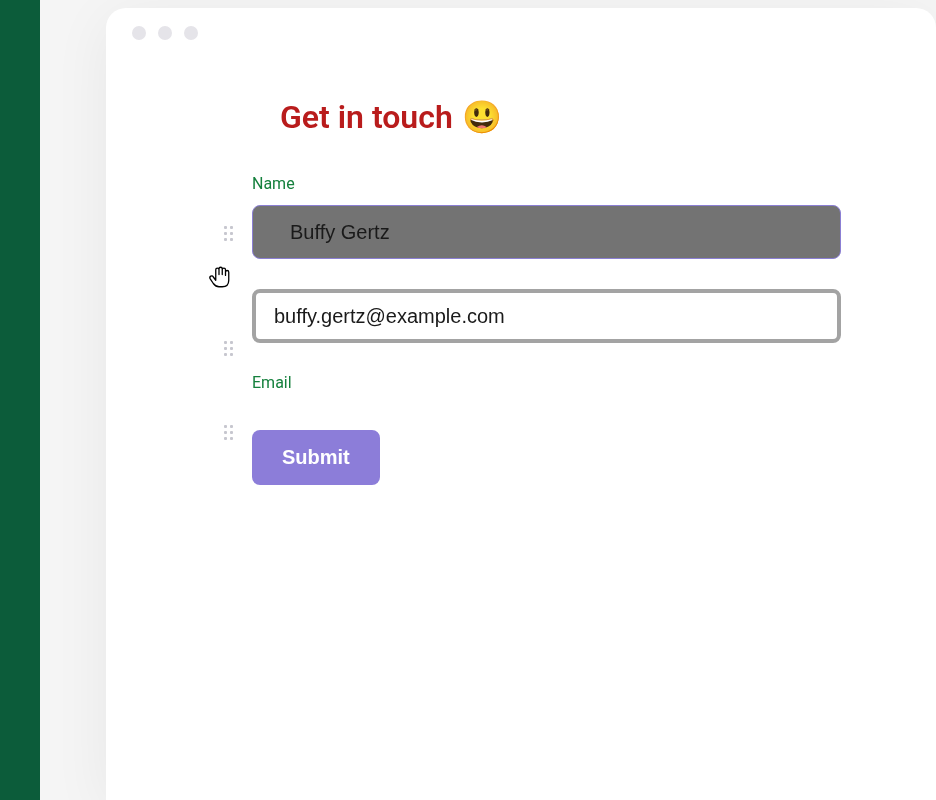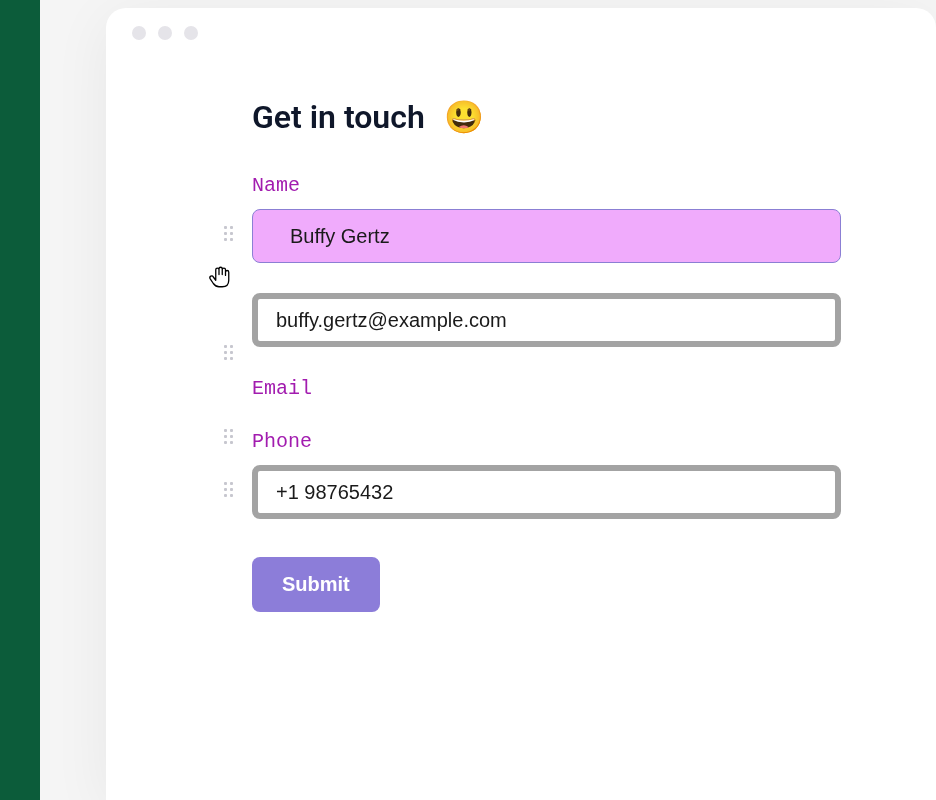--- a/index.html
+++ b/index.html
@@ -45,25 +45,26 @@
       height: 14px;
       border-radius: 50%;
       background: #e5e4e9;
     }
     .content {
       padding: 40px 95px 0 146px;
     }
     .heading {
       font-size: 32px;
       font-weight: 600;
-      color: #0f172a;
+      color: #b91c1c;
       margin-bottom: 38px;
       display: flex;
       align-items: center;
-      gap: 20px;
+      gap: 10px;
+      margin-left: 28px;
     }
     .heading-emoji {
       font-size: 32px;
     }
     .field-group {
       margin-bottom: 30px;
       position: relative;
     }
     .drag-handle {
       position: absolute;
@@ -76,40 +77,39 @@
       grid-template-rows: repeat(3, 3px);
       gap: 3px;
     }
     .drag-handle span {
       width: 3px;
       height: 3px;
       background: #c7c7cf;
       border-radius: 1px;
     }
     .field-label {
-      font-size: 20px;
-      color: #a21caf;
+      font-size: 16px;
+      color: #15803d;
       margin-bottom: 12px;
       display: block;
-      font-family: Liberation Mono, monospace;
     }
     .field-input {
       width: 100%;
       height: 54px;
       padding: 0 18px;
       font-size: 20px;
       color: #1a1a1a;
-      border: 6px solid #a3a3a3;
+      border: 4px solid #a3a3a3;
       border-radius: 8px;
       background: #ffffff;
       outline: none;
     }
     .field-input.focused {
       border: 1.5px solid #8b7fd4;
-      background: #f0abfc;
+      background: #737373;
       padding-left: 37px;
     }
     .submit-btn {
       margin-top: 8px;
       padding: 16px 30px;
       background: #8c7dd9;
       color: #ffffff;
       font-size: 20px;
       font-weight: 700;
       border: none;
@@ -173,32 +173,20 @@
         <span></span>
           <span></span>
           <span></span>
           <span></span>
           <span></span>
           <span></span>
       </div>
       <label class="field-label">Email</label>
     </div>
 
-    <div class="field-group">
-      <div class="drag-handle">
-        <span></span>
-          <span></span>
-          <span></span>
-          <span></span>
-          <span></span>
-          <span></span>
-      </div>
-      <label class="field-label">Phone</label>
-      <input class="field-input" type="text" value="+1 98765432" style="">
-    </div>
 
     <button class="submit-btn">Submit</button>
   </div>
 </div>
 
 <svg class="grab-cursor" viewBox="0 0 32 32">
   <path d="M 12 14 L 12 7 Q 12 5 14 5 Q 16 5 16 7 L 16 13 L 16 6 Q 16 4 18 4 Q 20 4 20 6 L 20 13 L 20 7 Q 20 5 22 5 Q 24 5 24 7 L 24 14 L 24 10 Q 24 8 26 8 Q 28 8 28 10 L 28 20 Q 28 28 20 28 L 16 28 Q 12 28 9 24 L 5 18 Q 4 16 6 15 Q 8 14 9 16 L 12 20 Z" fill="#ffffff" stroke="#000000" stroke-width="1.6" stroke-linejoin="round"></path>
 </svg>
 
 </body></html>

